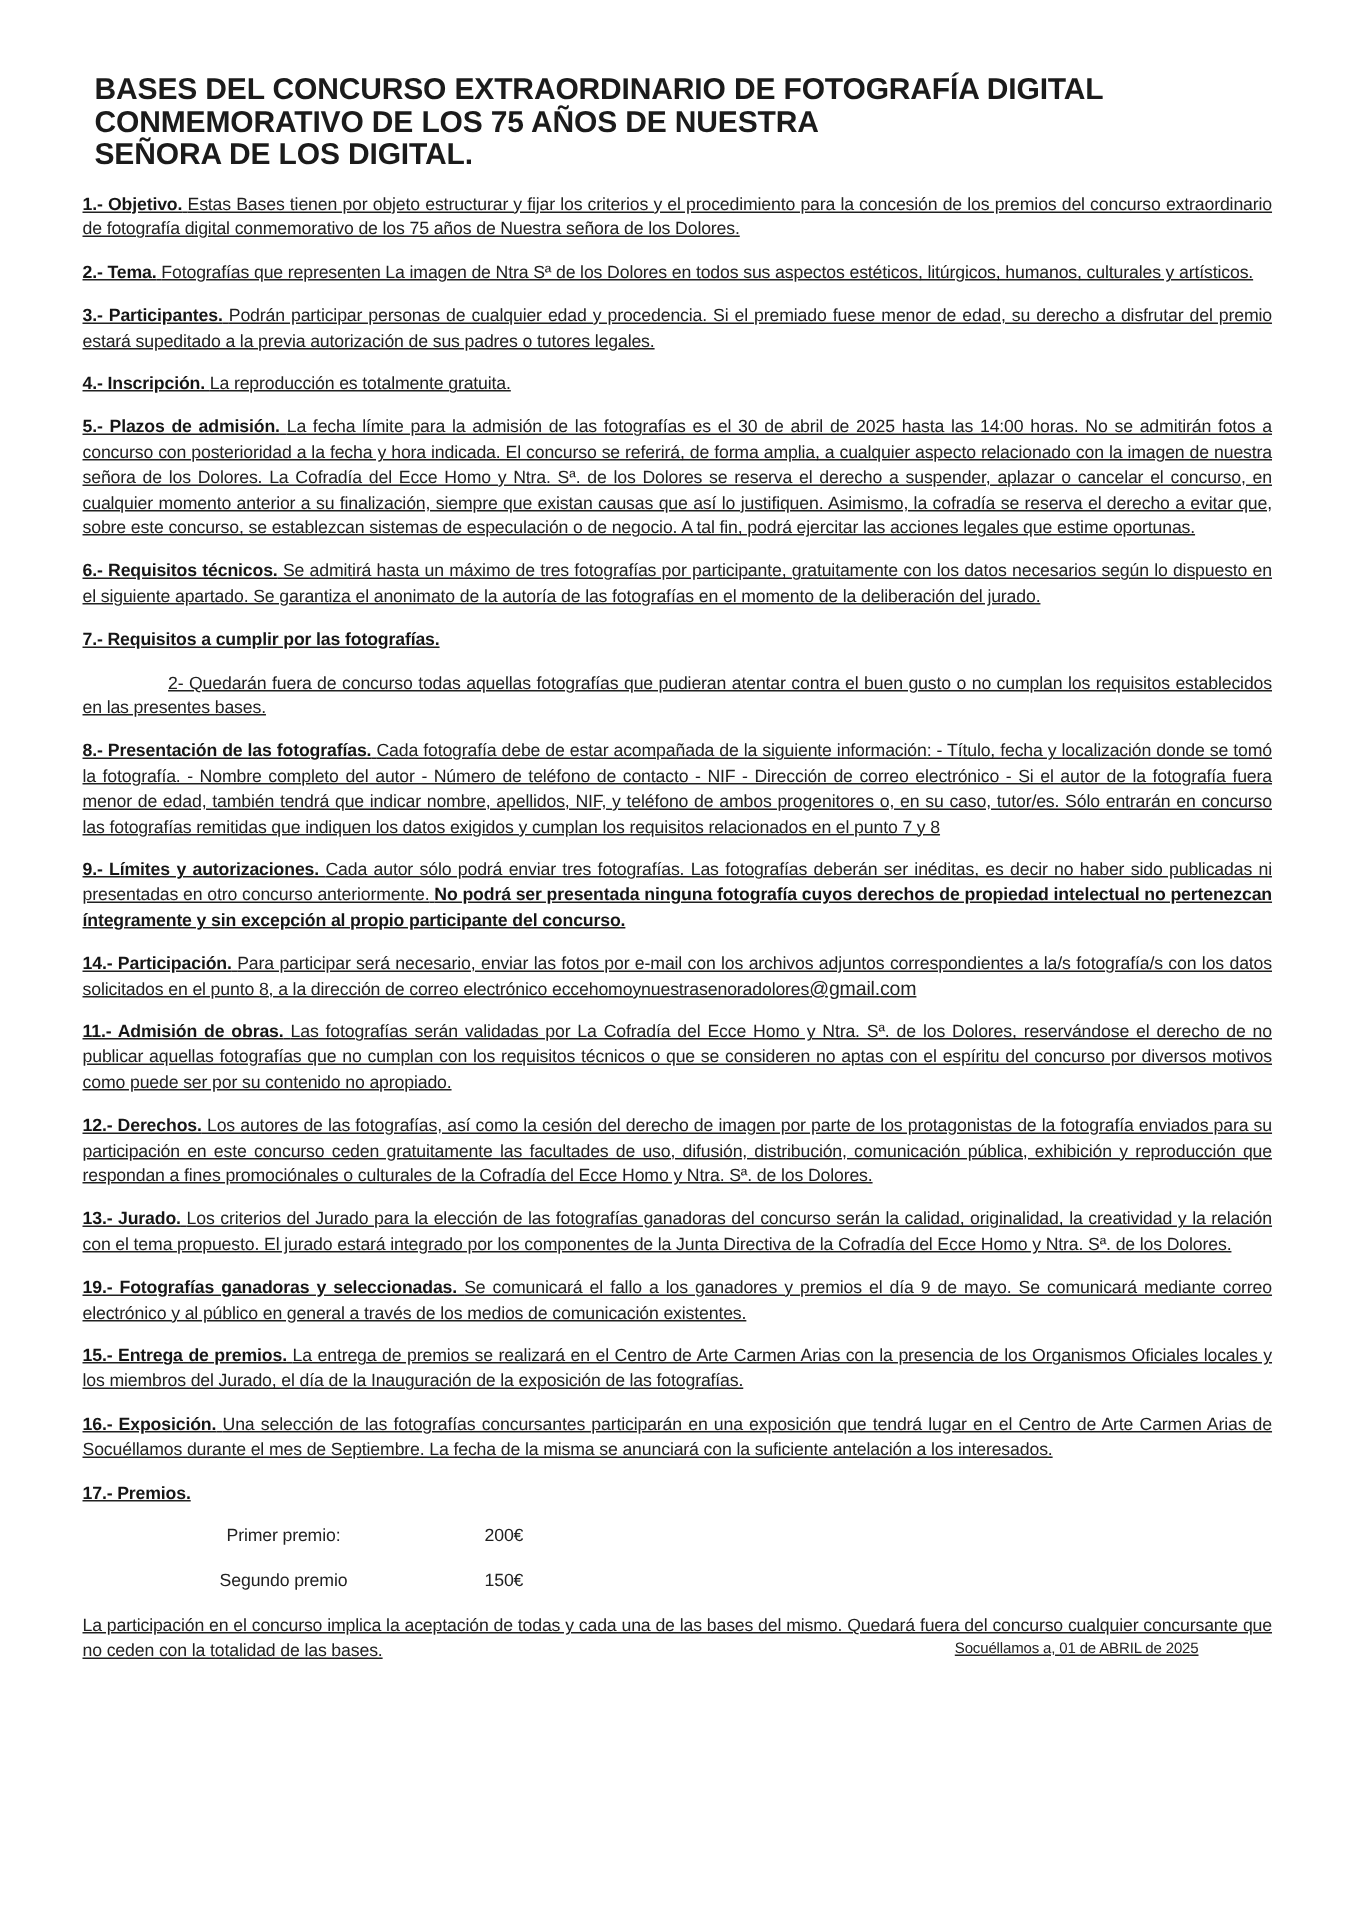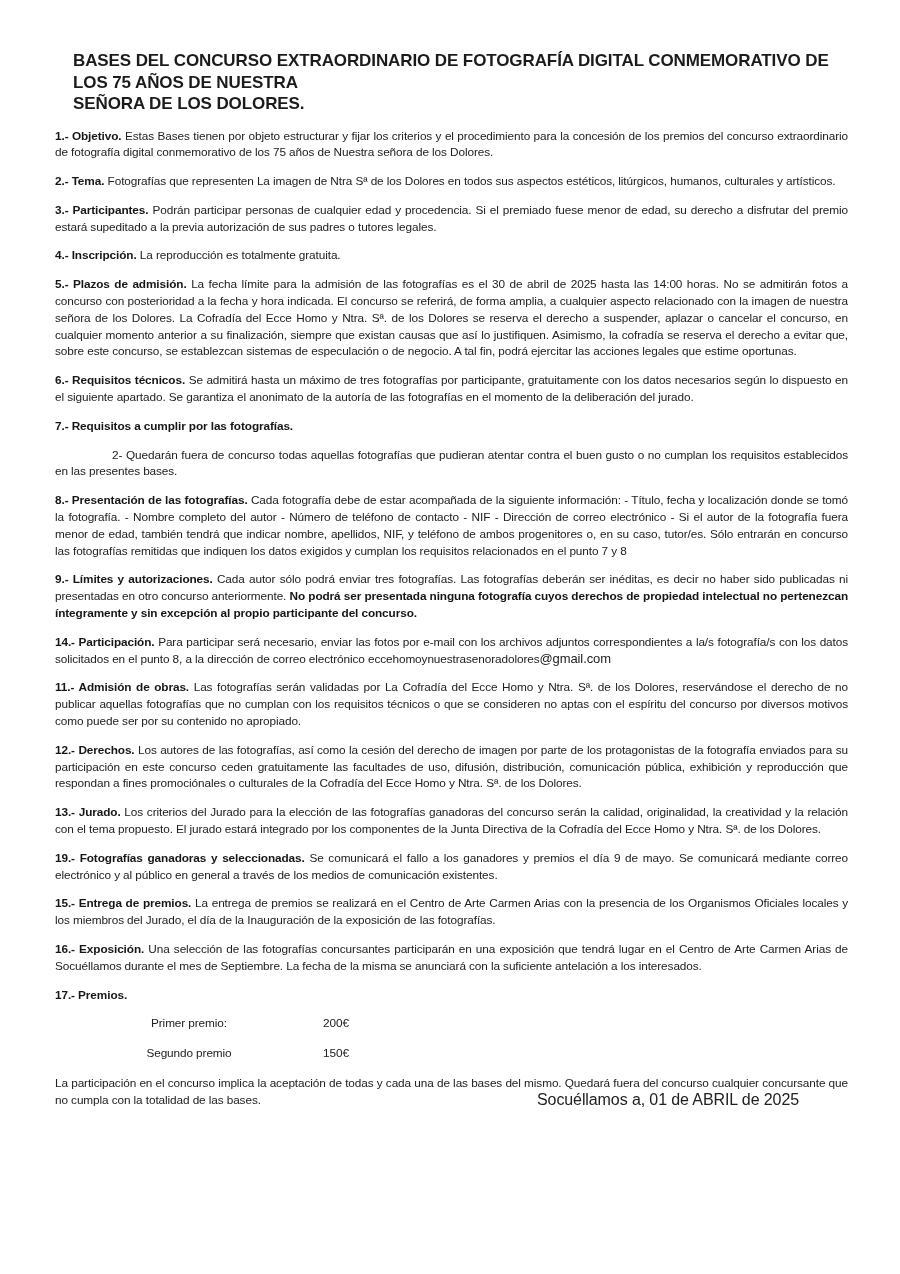--- a/index.html
+++ b/index.html
@@ -10,63 +10,65 @@
     color: #212121;
     font-family: "Liberation Sans", sans-serif;
     overflow: hidden;
     box-sizing: border-box;
   }
   .page {
     padding: 50px 52px 0 55px;
     box-sizing: border-box;
   }
   .doc-title {
-    font-size: 17px;
+    font-size: 20px;
     font-weight: bold;
     line-height: 21.5px;
     letter-spacing: -0.1px;
-    margin: 0 0 13px 18px;
+    margin: 0 0 13px 8px;
     color: #1b1b1b;
   }
   p.para {
     font-size: 11.8px;
     line-height: 16.8px;
     letter-spacing: -0.1px;
     margin: 0 0 12px 0;
     text-align: justify;
+    text-decoration: underline;
   }
   p.para b.lbl, p.para b.tail { color: #161616; }
   p.sub { text-indent: 57px; }
   .email-tail { font-size: 13px; }
   p.premio-row {
     display: flex;
     font-size: 11.8px;
     line-height: 16.8px;
     letter-spacing: -0.1px;
     margin: 0 0 13px 0;
     text-align: center;
   }
   .premio-label { width: 268px; flex: none; }
   p.closing { margin-bottom: 0; }
   .date-line {
-    font-size: 16px;
+    font-size: 10px;
     line-height: 16.8px;
     letter-spacing: -0.1px;
     text-align: right;
     padding-right: 49px;
     margin-top: -16.8px;
+    text-decoration: underline;
   }
 </style>
 </head>
 <body>
 
 <div class="page">
 
   <h1 class="doc-title"><span>BASES DEL CONCURSO EXTRAORDINARIO DE FOTOGRAFÍA DIGITAL CONMEMORATIVO DE LOS 75 AÑOS DE NUESTRA</span><br>
-  <span>SEÑORA DE LOS DOLORES.</span></h1>
+  <span>SEÑORA DE LOS DIGITAL.</span></h1>
 
   <p class="para"><b class="lbl">1.- Objetivo.</b> <span>Estas Bases tienen por objeto estructurar y fijar los criterios y el procedimiento para la concesión de los premios del concurso extraordinario de fotografía digital conmemorativo de los 75 años de Nuestra señora de los Dolores.</span></p>
 
   <p class="para"><b class="lbl">2.- Tema.</b> <span>Fotografías que representen La imagen de Ntra Sª de los Dolores en todos sus aspectos estéticos, litúrgicos, humanos, culturales y artísticos.</span></p>
 
   <p class="para"><b class="lbl">3.- Participantes.</b> <span>Podrán participar personas de cualquier edad y procedencia. Si el premiado fuese menor de edad, su derecho a disfrutar del premio estará supeditado a la previa autorización de sus padres o tutores legales.</span></p>
 
   <p class="para"><b class="lbl">4.- Inscripción.</b> <span>La reproducción es totalmente gratuita.</span></p>
 
   <p class="para"><b class="lbl">5.- Plazos de admisión.</b> <span>La fecha límite para la admisión de las fotografías es el 30 de abril de 2025 hasta las 14:00 horas. No se admitirán fotos a concurso con posterioridad a la fecha y hora indicada. El concurso se referirá, de forma amplia, a cualquier aspecto relacionado con la imagen de nuestra señora de los Dolores. La Cofradía del Ecce Homo y Ntra. Sª. de los Dolores se reserva el derecho a suspender, aplazar o cancelar el concurso, en cualquier momento anterior a su finalización, siempre que existan causas que así lo justifiquen. Asimismo, la cofradía se reserva el derecho a evitar que, sobre este concurso, se establezcan sistemas de especulación o de negocio. A tal fin, podrá ejercitar las acciones legales que estime oportunas.</span></p>
@@ -102,17 +104,17 @@
       <span class="premio-label">Primer premio:</span>
       <span class="premio-value">200€</span>
     </p>
 
   <p class="premio-row">
       <span class="premio-label">Segundo premio</span>
       <span class="premio-value">150€</span>
     </p>
 
 
-  <p class="para closing"><span>La participación en el concurso implica la aceptación de todas y cada una de las bases del mismo. Quedará fuera del concurso cualquier concursante que no cumpla con la totalidad de las bases.</span></p>
+  <p class="para closing"><span>La participación en el concurso implica la aceptación de todas y cada una de las bases del mismo. Quedará fuera del concurso cualquier concursante que no ceden con la totalidad de las bases.</span></p>
 
   <div class="date-line"><span>Socuéllamos a, 01 de ABRIL de 2025</span></div>
 
 </div>
 
 </body></html>

